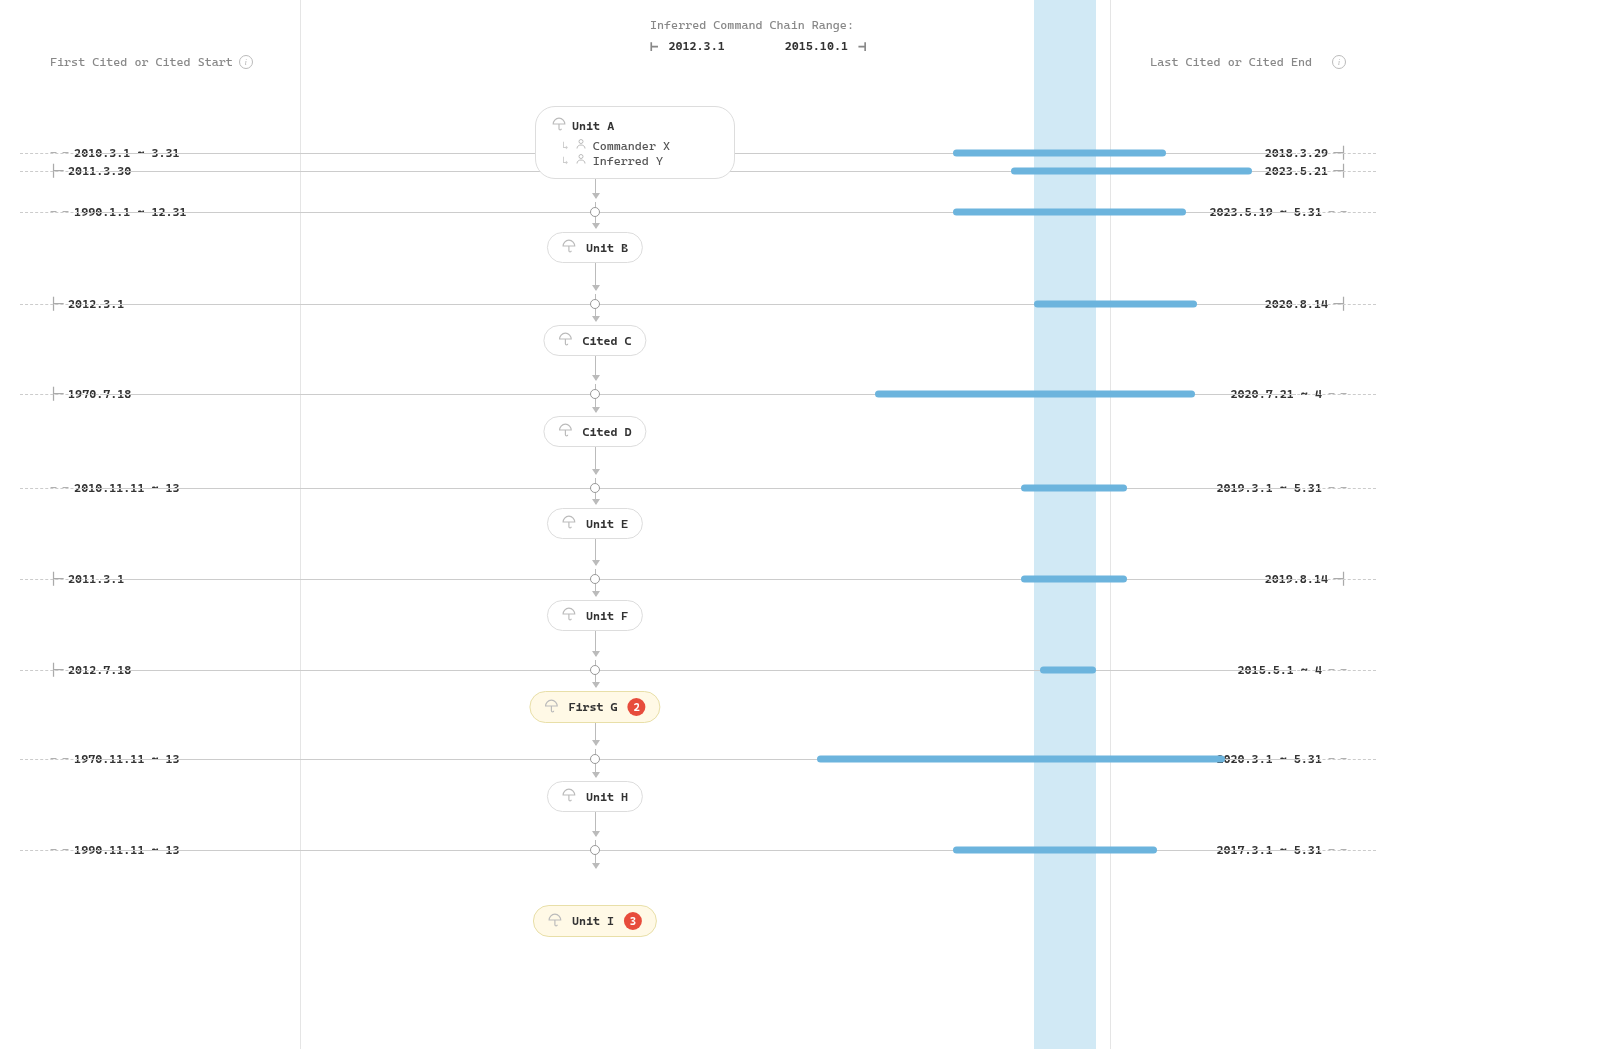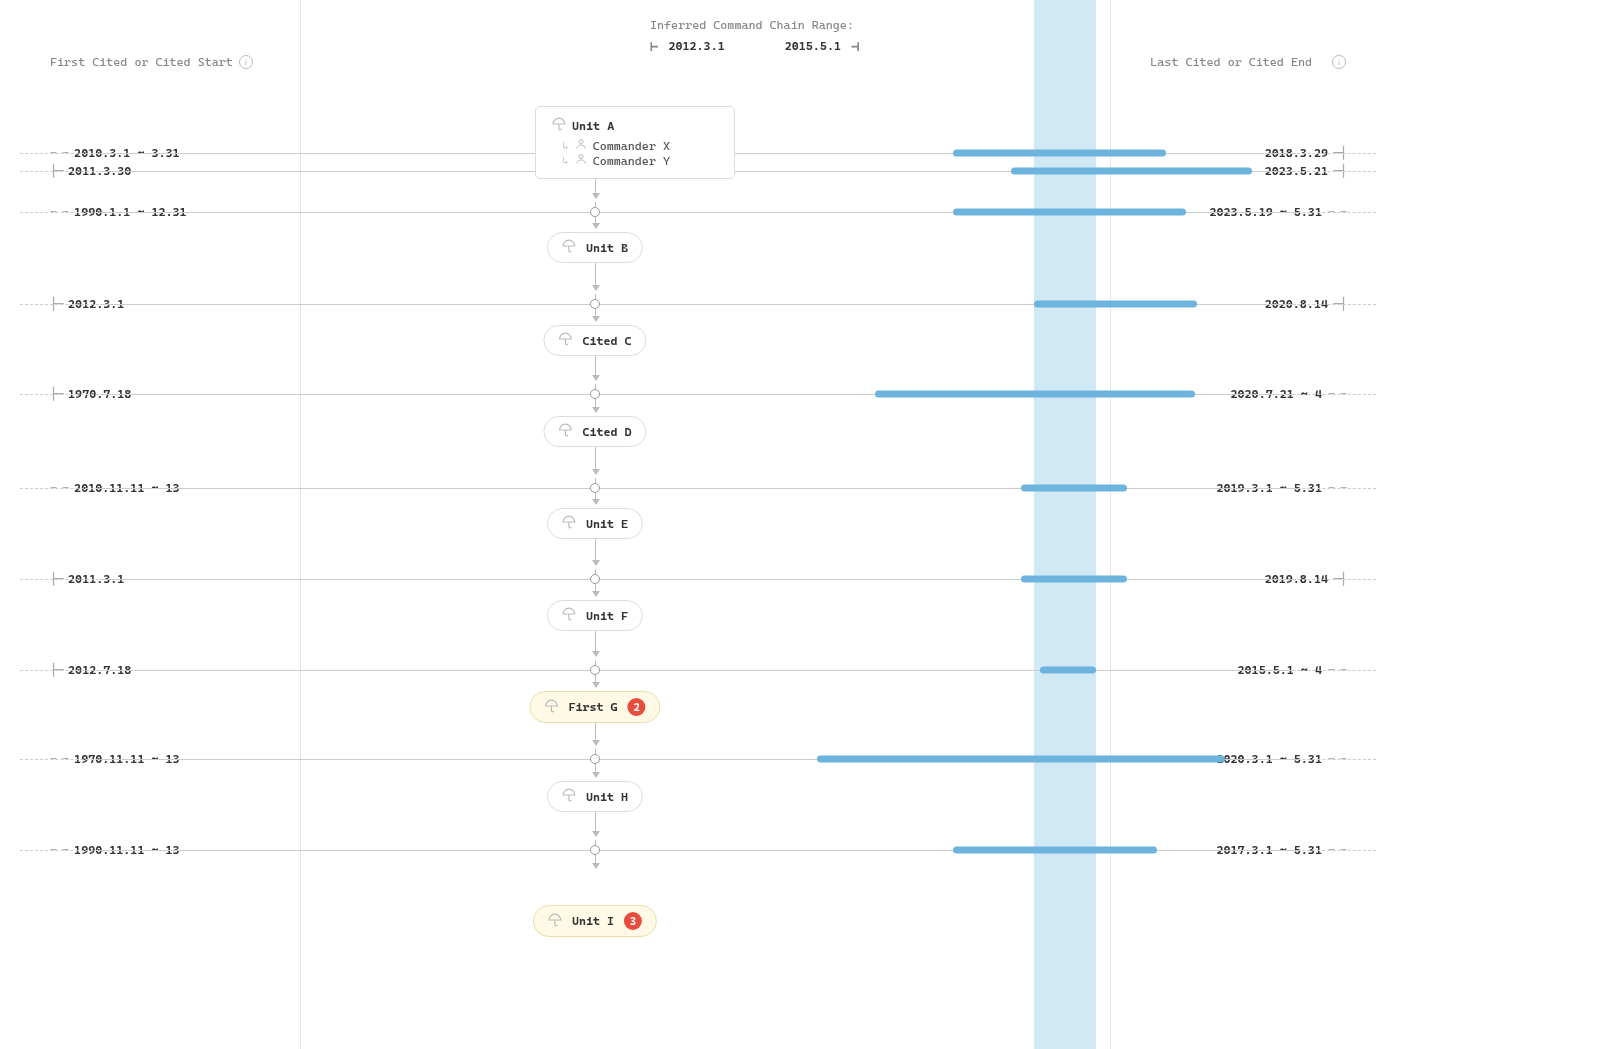--- a/index.html
+++ b/index.html
@@ -163,21 +163,21 @@
   color: #fff;
   border-radius: 50%;
   font-size: 11px;
   font-weight: bold;
 }
 .big-unit {
   position: absolute;
   transform: translate(-50%, 0);
   background: #fff;
   border: 1px solid #ddd;
-  border-radius: 5px;
+  border-radius: 20px;
   padding: 10px 16px;
   z-index: 12;
   min-width: 200px;
 }
 .big-unit .title-row {
   display: flex;
   align-items: center;
   gap: 6px;
   font-weight: bold;
   color: #333;
@@ -217,21 +217,21 @@
 <div class="canvas" id="canvas">
     <div class="vline" style="left: 300px;"></div>
     <div class="vline" style="left: 1110px;"></div>
     <div class="range-band" style="left: 1034.17px; width: 62.1714px;"></div>
     <div class="range-label-group" style="left: 650px; top: 18px;">
       <div class="range-title">Inferred Command Chain Range:</div>
       <div class="range-dates">
         <span class="range-bracket">⊢</span>
         <span>2012.3.1</span>
         <span style="flex:1;min-width:40px"></span>
-        <span>2015.5.1</span>
+        <span>2015.10.1</span>
         <span class="range-bracket">⊣</span>
       </div>
     </div>
     <div class="col-header left">
       <span>First Cited or Cited Start</span>
       <span class="info-icon">i</span>
     </div>
     <div class="col-header right">
       <span>Last Cited or Cited End</span>
       <span class="info-icon">i</span>
@@ -415,21 +415,21 @@
             <path d="M4 21 C4 16 8 14 12 14 C16 14 20 16 20 21"></path>
           </svg></span>
         <span>Commander X</span>
       </div>
       <div class="sub-row">
         <span class="sub-arrow">↳</span>
         <span class="person-icon"><svg width="12" height="12" viewBox="0 0 24 24" fill="none" stroke="#bbb" stroke-width="2">
             <circle cx="12" cy="7" r="4"></circle>
             <path d="M4 21 C4 16 8 14 12 14 C16 14 20 16 20 21"></path>
           </svg></span>
-        <span>Commander Y</span>
+        <span>Inferred Y</span>
       </div>
     </div>
     <div class="unit-node" style="left: 595px; top: 232px;">
       <span class="unit-icon"><svg width="14" height="14" viewBox="0 0 24 24" fill="none" stroke="#bbb" stroke-width="2">
           <path d="M12 2 C6 2 2 8 2 12 L22 12 C22 8 18 2 12 2 Z"></path>
           <path d="M12 12 V20 a2 2 0 0 0 4 0"></path>
         </svg></span>
       <span>Unit B</span>
     </div>
     <div class="unit-node" style="left: 595px; top: 325px;">

